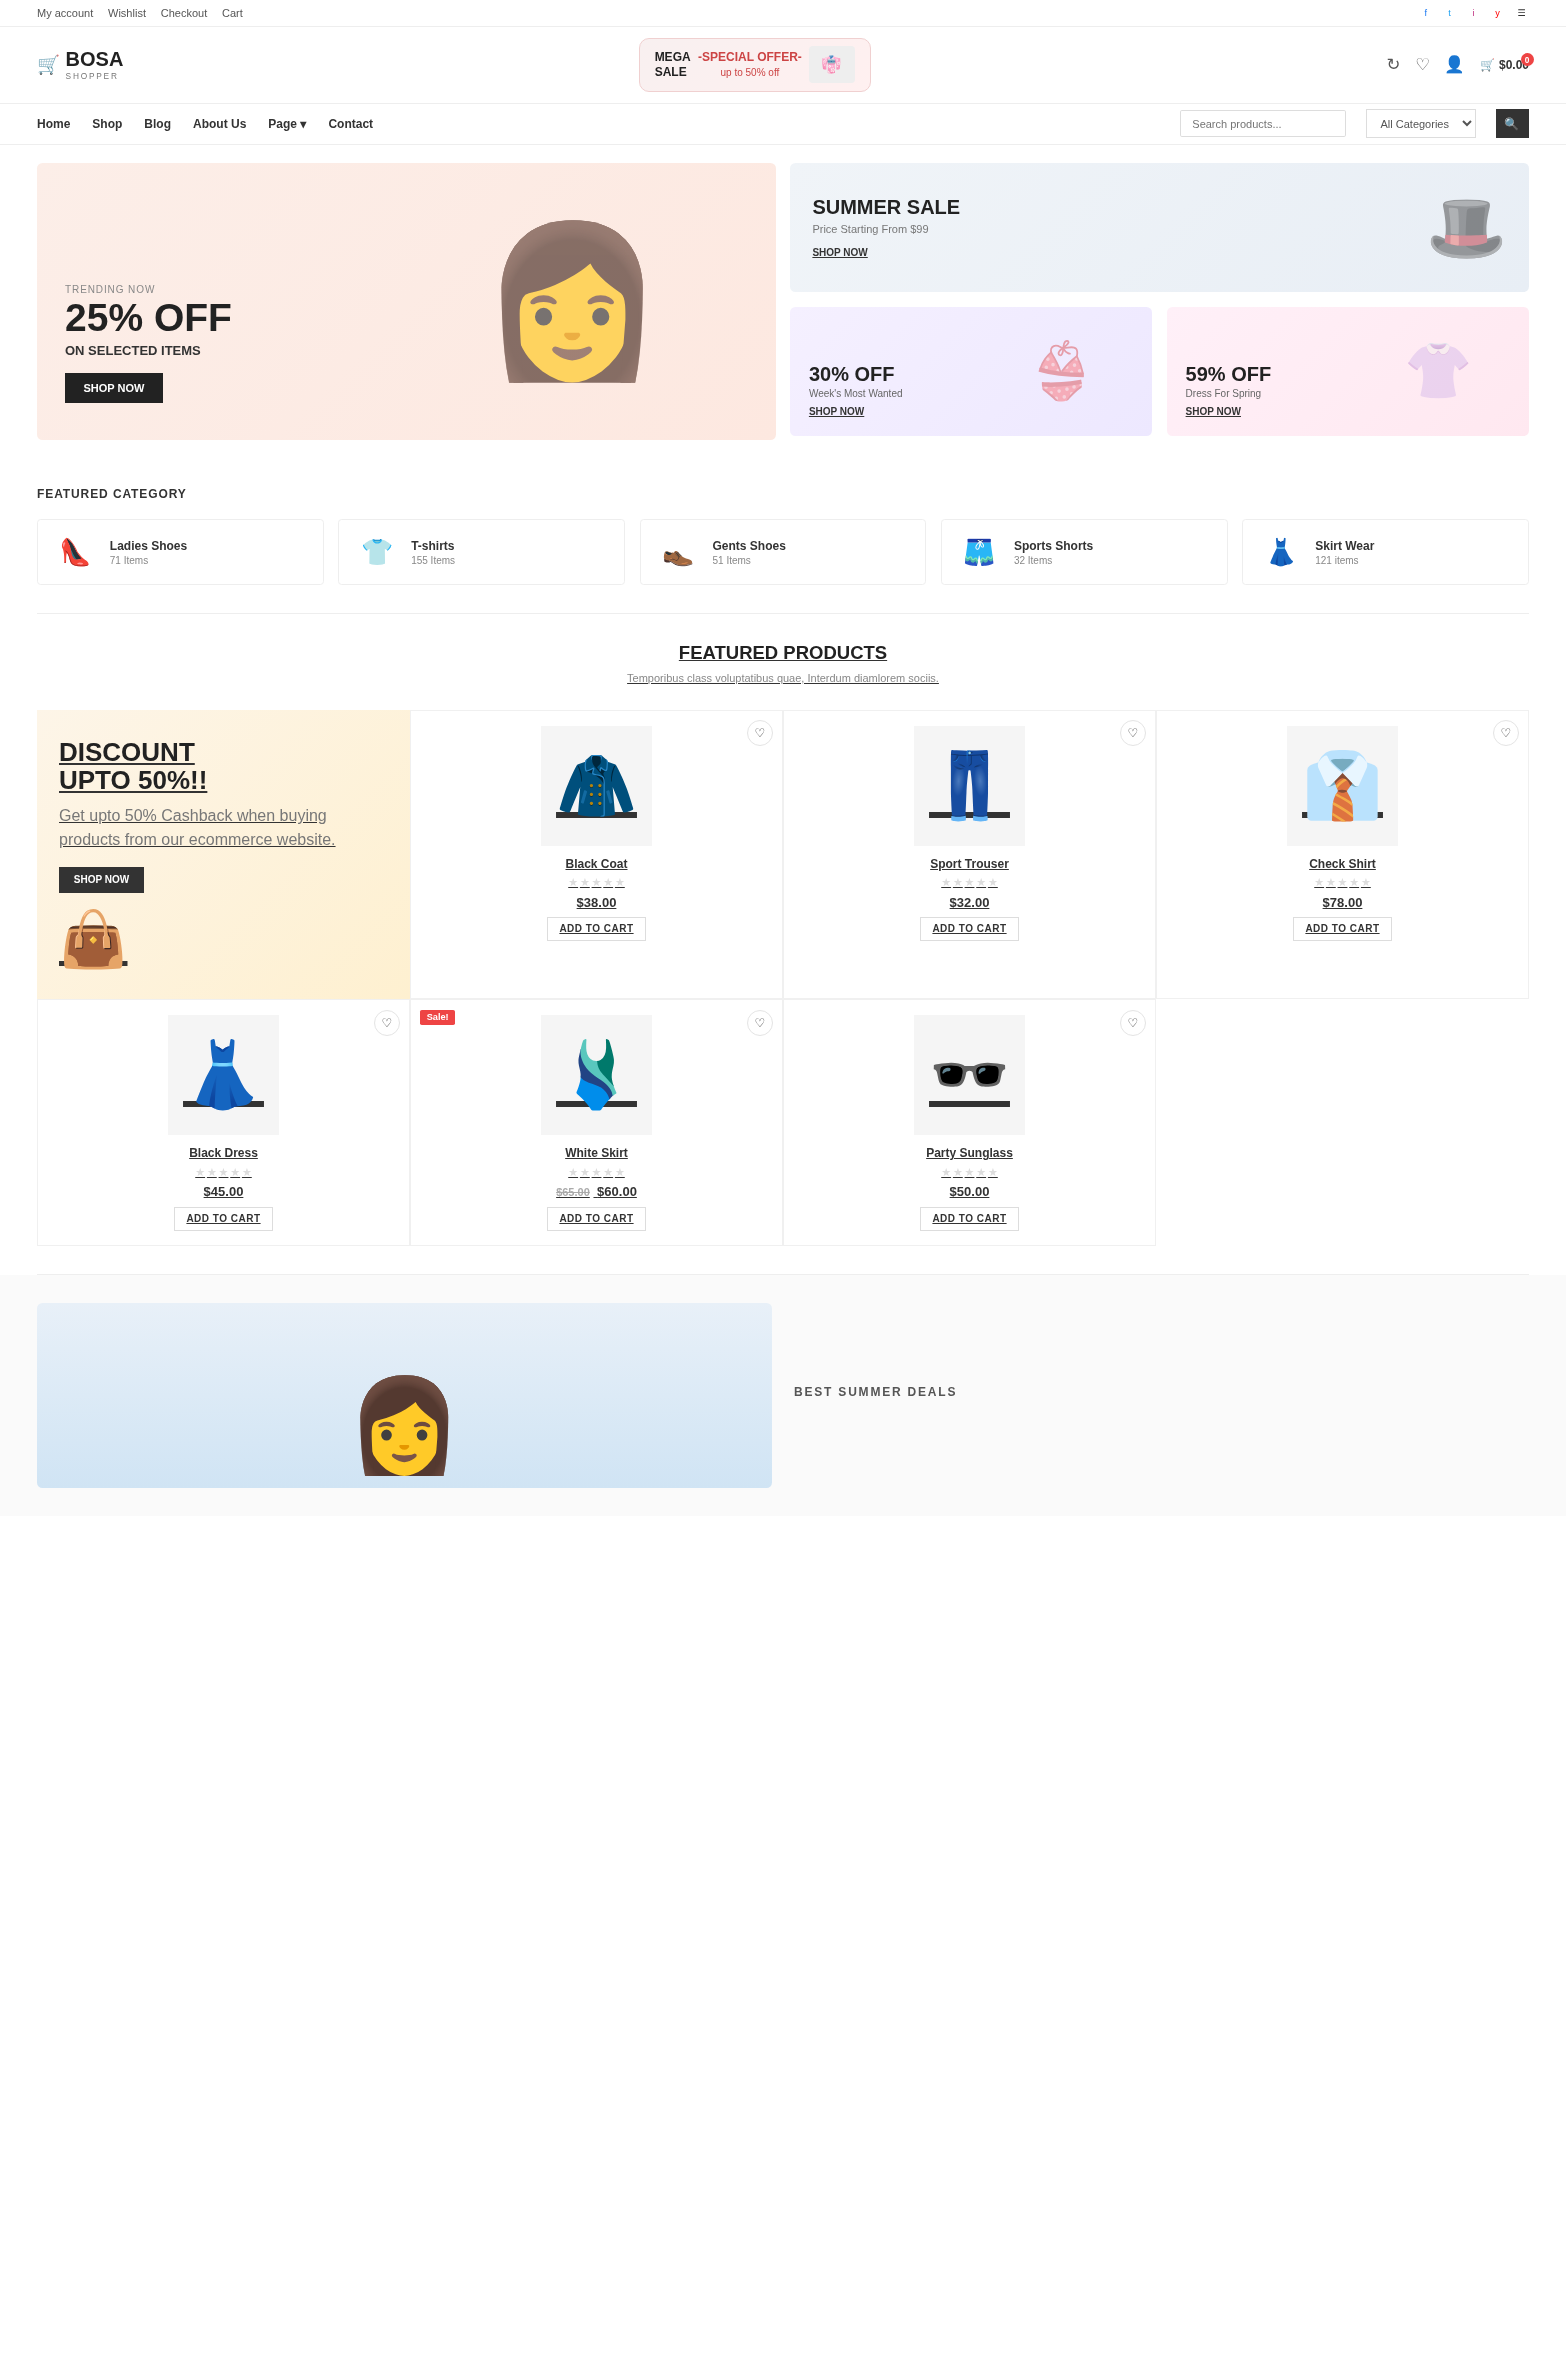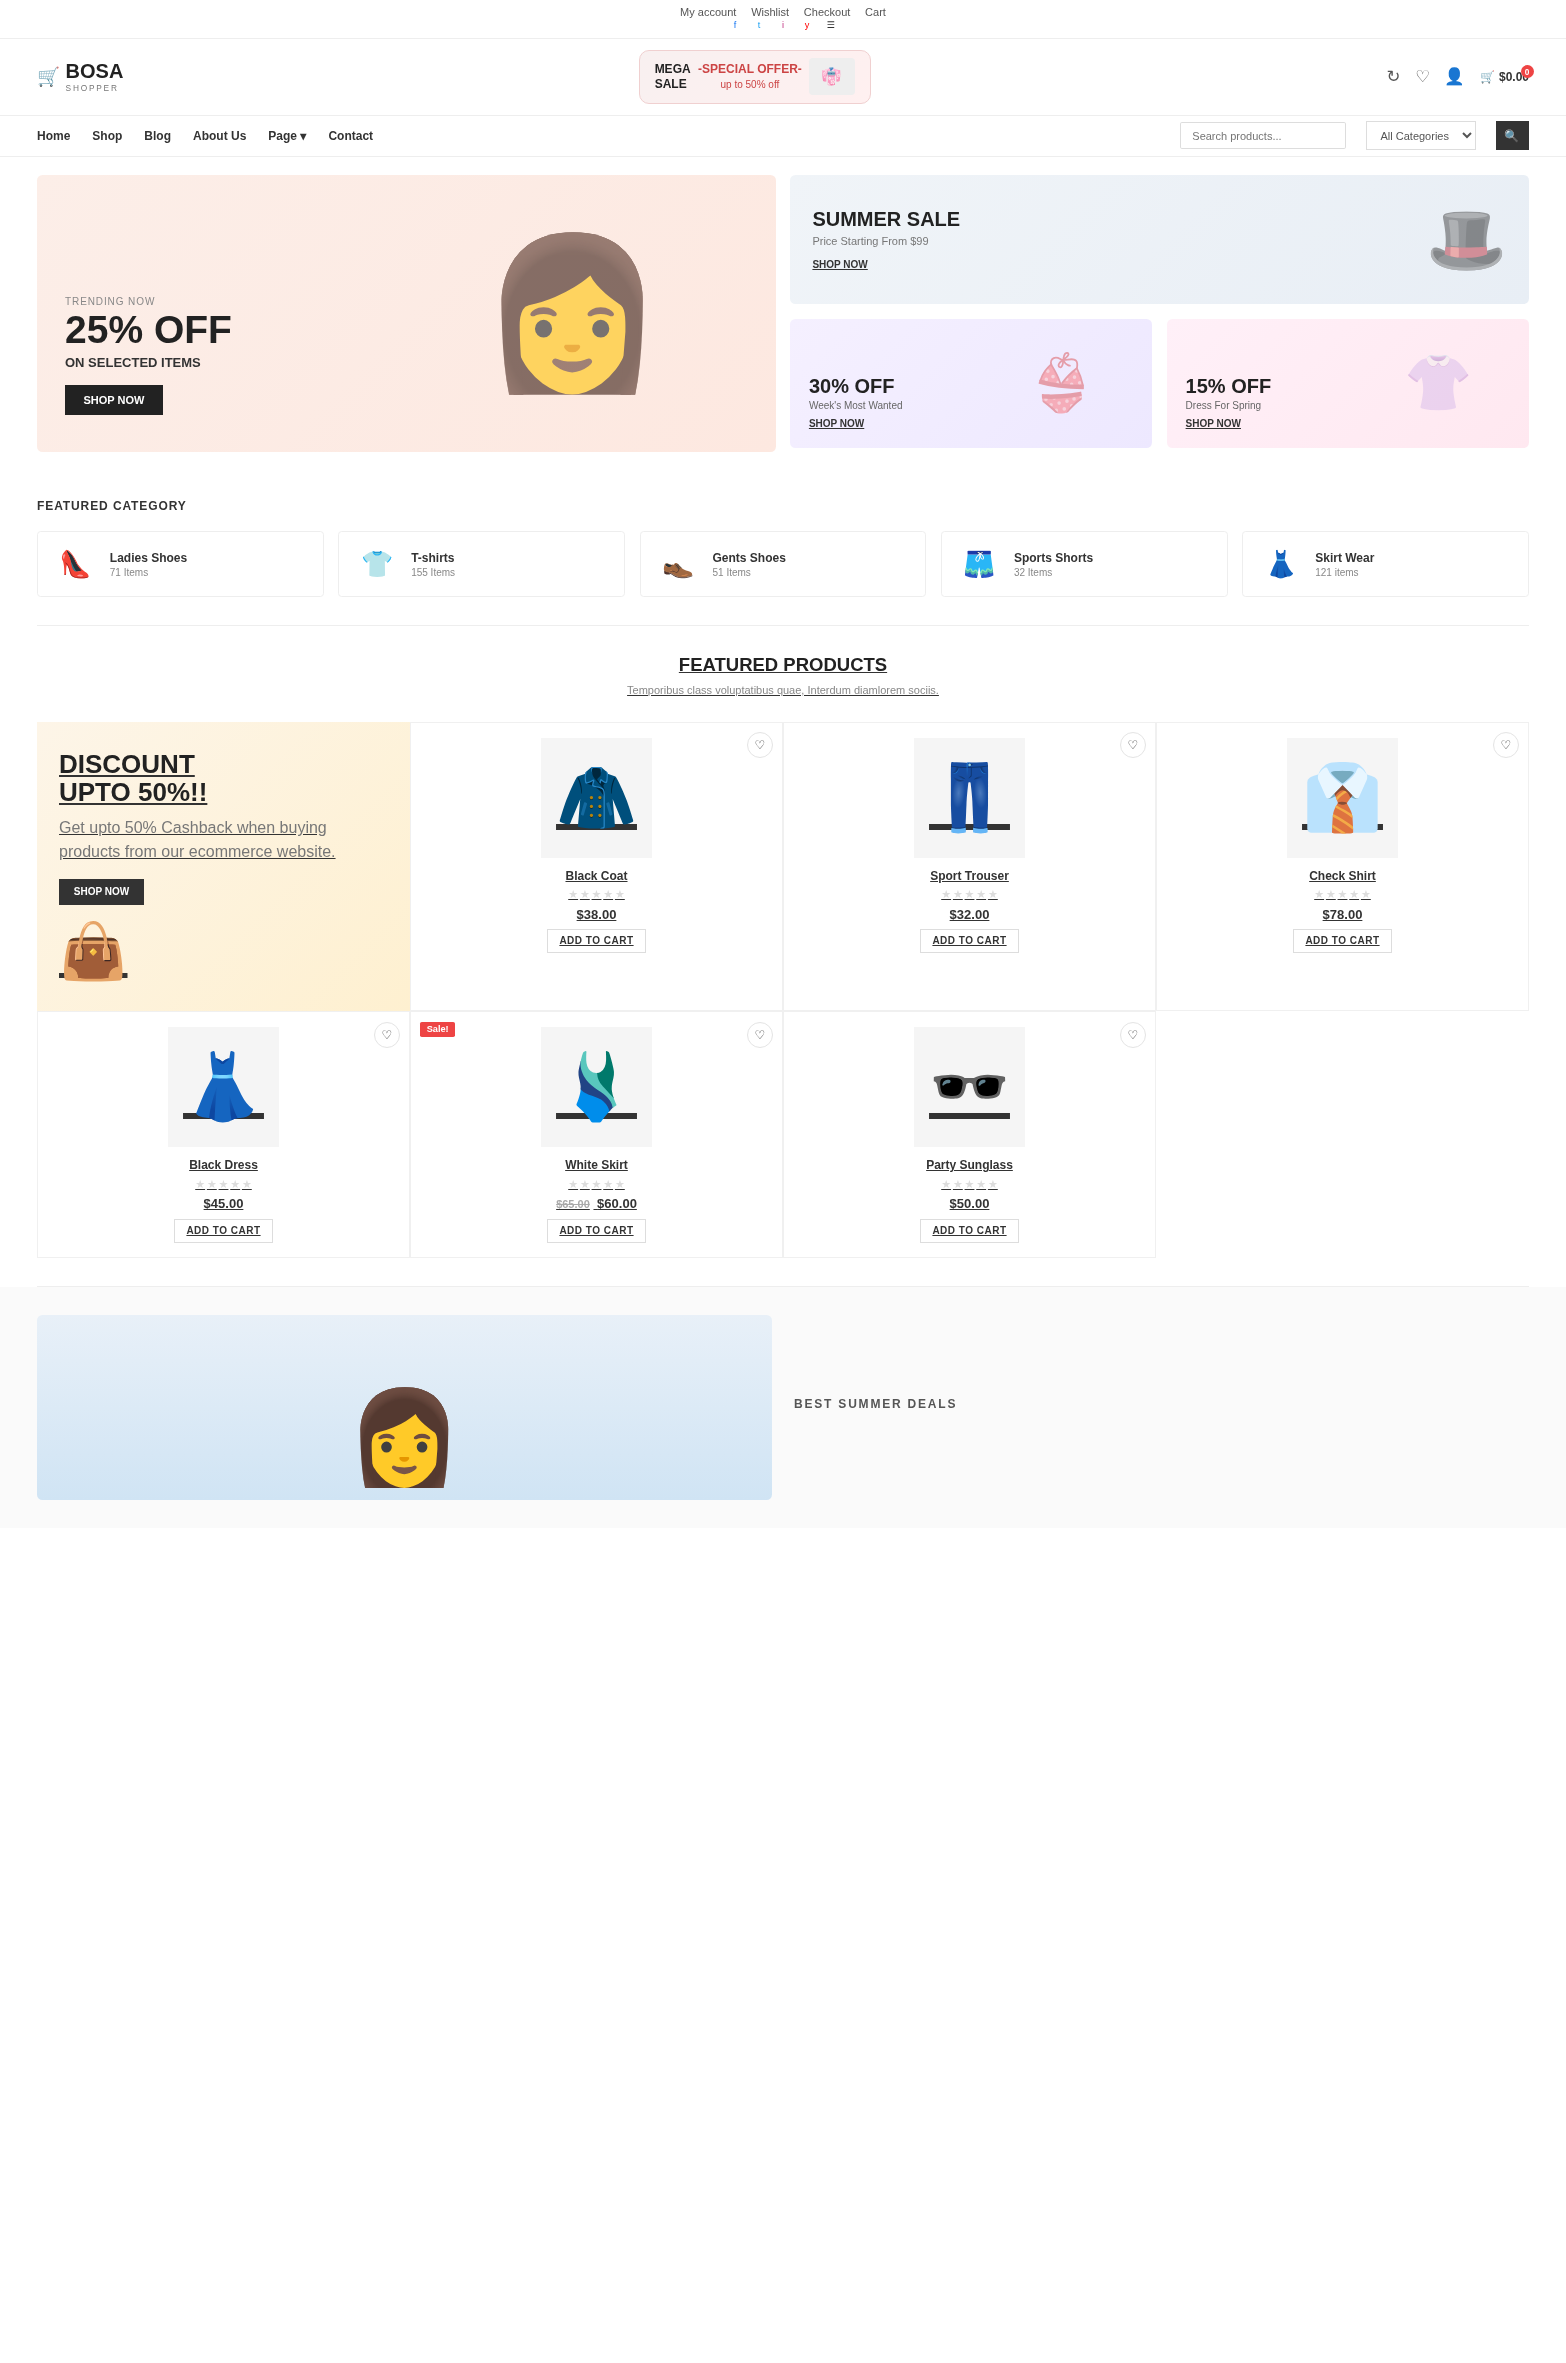--- a/index.html
+++ b/index.html
@@ -1,19 +1,19 @@
 <!DOCTYPE html>
 <html style="font-size:14.8px"><head>
   <meta charset="utf-8">
   <style>
     * { margin: 0; padding: 0; box-sizing: border-box; }
     body { font-family: Arial, sans-serif; background: #fff; color: #333; font-size: 13px; }
     
     
-    .top-bar { background: #fff; border-bottom: 0.9px solid #eee; padding: 5.5px 37px; display: flex; justify-content: space-between; align-items: center; flex-direction: column; }
+    .top-bar { background: #fff; border-bottom: 0.9px solid #eee; padding: 5.5px 37px; display: flex; justify-content: space-between; align-items: center; }
     .top-bar-left { display: flex; gap: 14.8px; font-size: 11px; color: #555; }
     .top-bar-left span { cursor: pointer; }
     .top-bar-right { display: flex; gap: 9.2px; align-items: center; }
     .social-icon { width: 14.8px; height: 14.8px; border-radius: 50%; display: inline-flex; align-items: center; justify-content: center; font-size: 9.2px; cursor: pointer; }
 
     
     .header { padding: 11px 37px; display: flex; align-items: center; justify-content: space-between; border-bottom: 0.9px solid #eee; }
     .logo { display: flex; align-items: center; gap: 5.5px; font-size: 20px; font-weight: 900; color: #222; }
     .logo-sub { font-size: 8.3px; letter-spacing: 1.8px; color: #777; display: block; font-weight: normal; }
     .logo-cart-icon { font-size: 18.5px; color: #333; }
@@ -209,21 +209,21 @@
 
     <div class="hero-right-bottom">
       <div class="hero-card hero-card-1">
         <div style="position:absolute;right:0;top:0;bottom:0;width:50%;display:flex;align-items:center;justify-content:center;opacity:0.4;font-size:55px;">👙</div>
         <div class="card-discount">30% OFF</div>
         <div class="card-label">Week's Most Wanted</div>
         <span class="shop-link">SHOP NOW</span>
       </div>
       <div class="hero-card hero-card-2">
         <div style="position:absolute;right:0;top:0;bottom:0;width:50%;display:flex;align-items:center;justify-content:center;opacity:0.4;font-size:55px;">👚</div>
-        <div class="card-discount">15% OFF</div>
+        <div class="card-discount">59% OFF</div>
         <div class="card-label">Dress For Spring</div>
         <span class="shop-link">SHOP NOW</span>
       </div>
     </div>
   </div>
 </div>
 
 <div class="featured-cat">
   <div class="section-title-sm">FEATURED CATEGORY</div>
   <div class="cat-grid">

